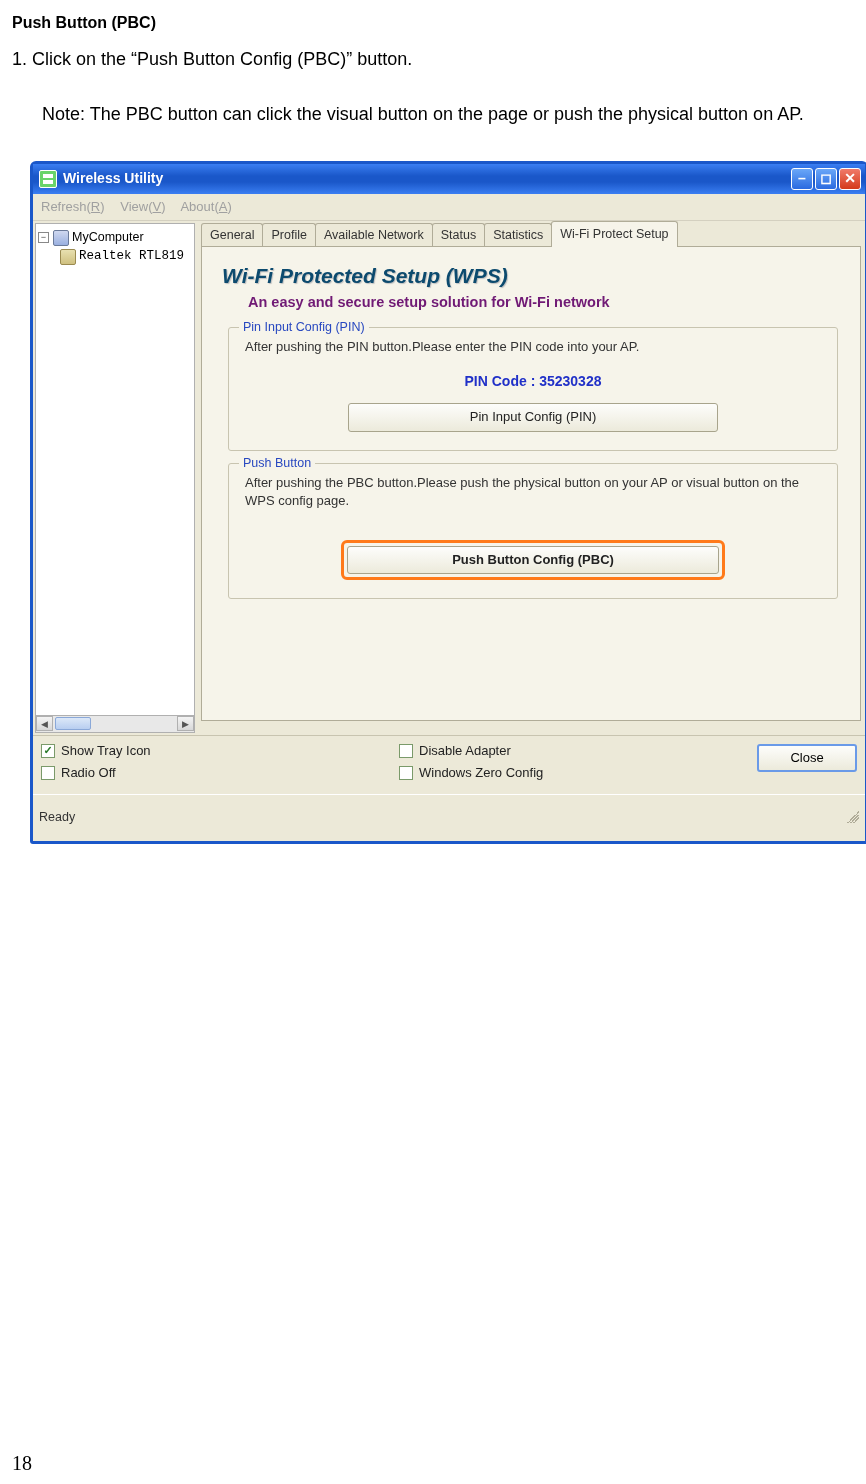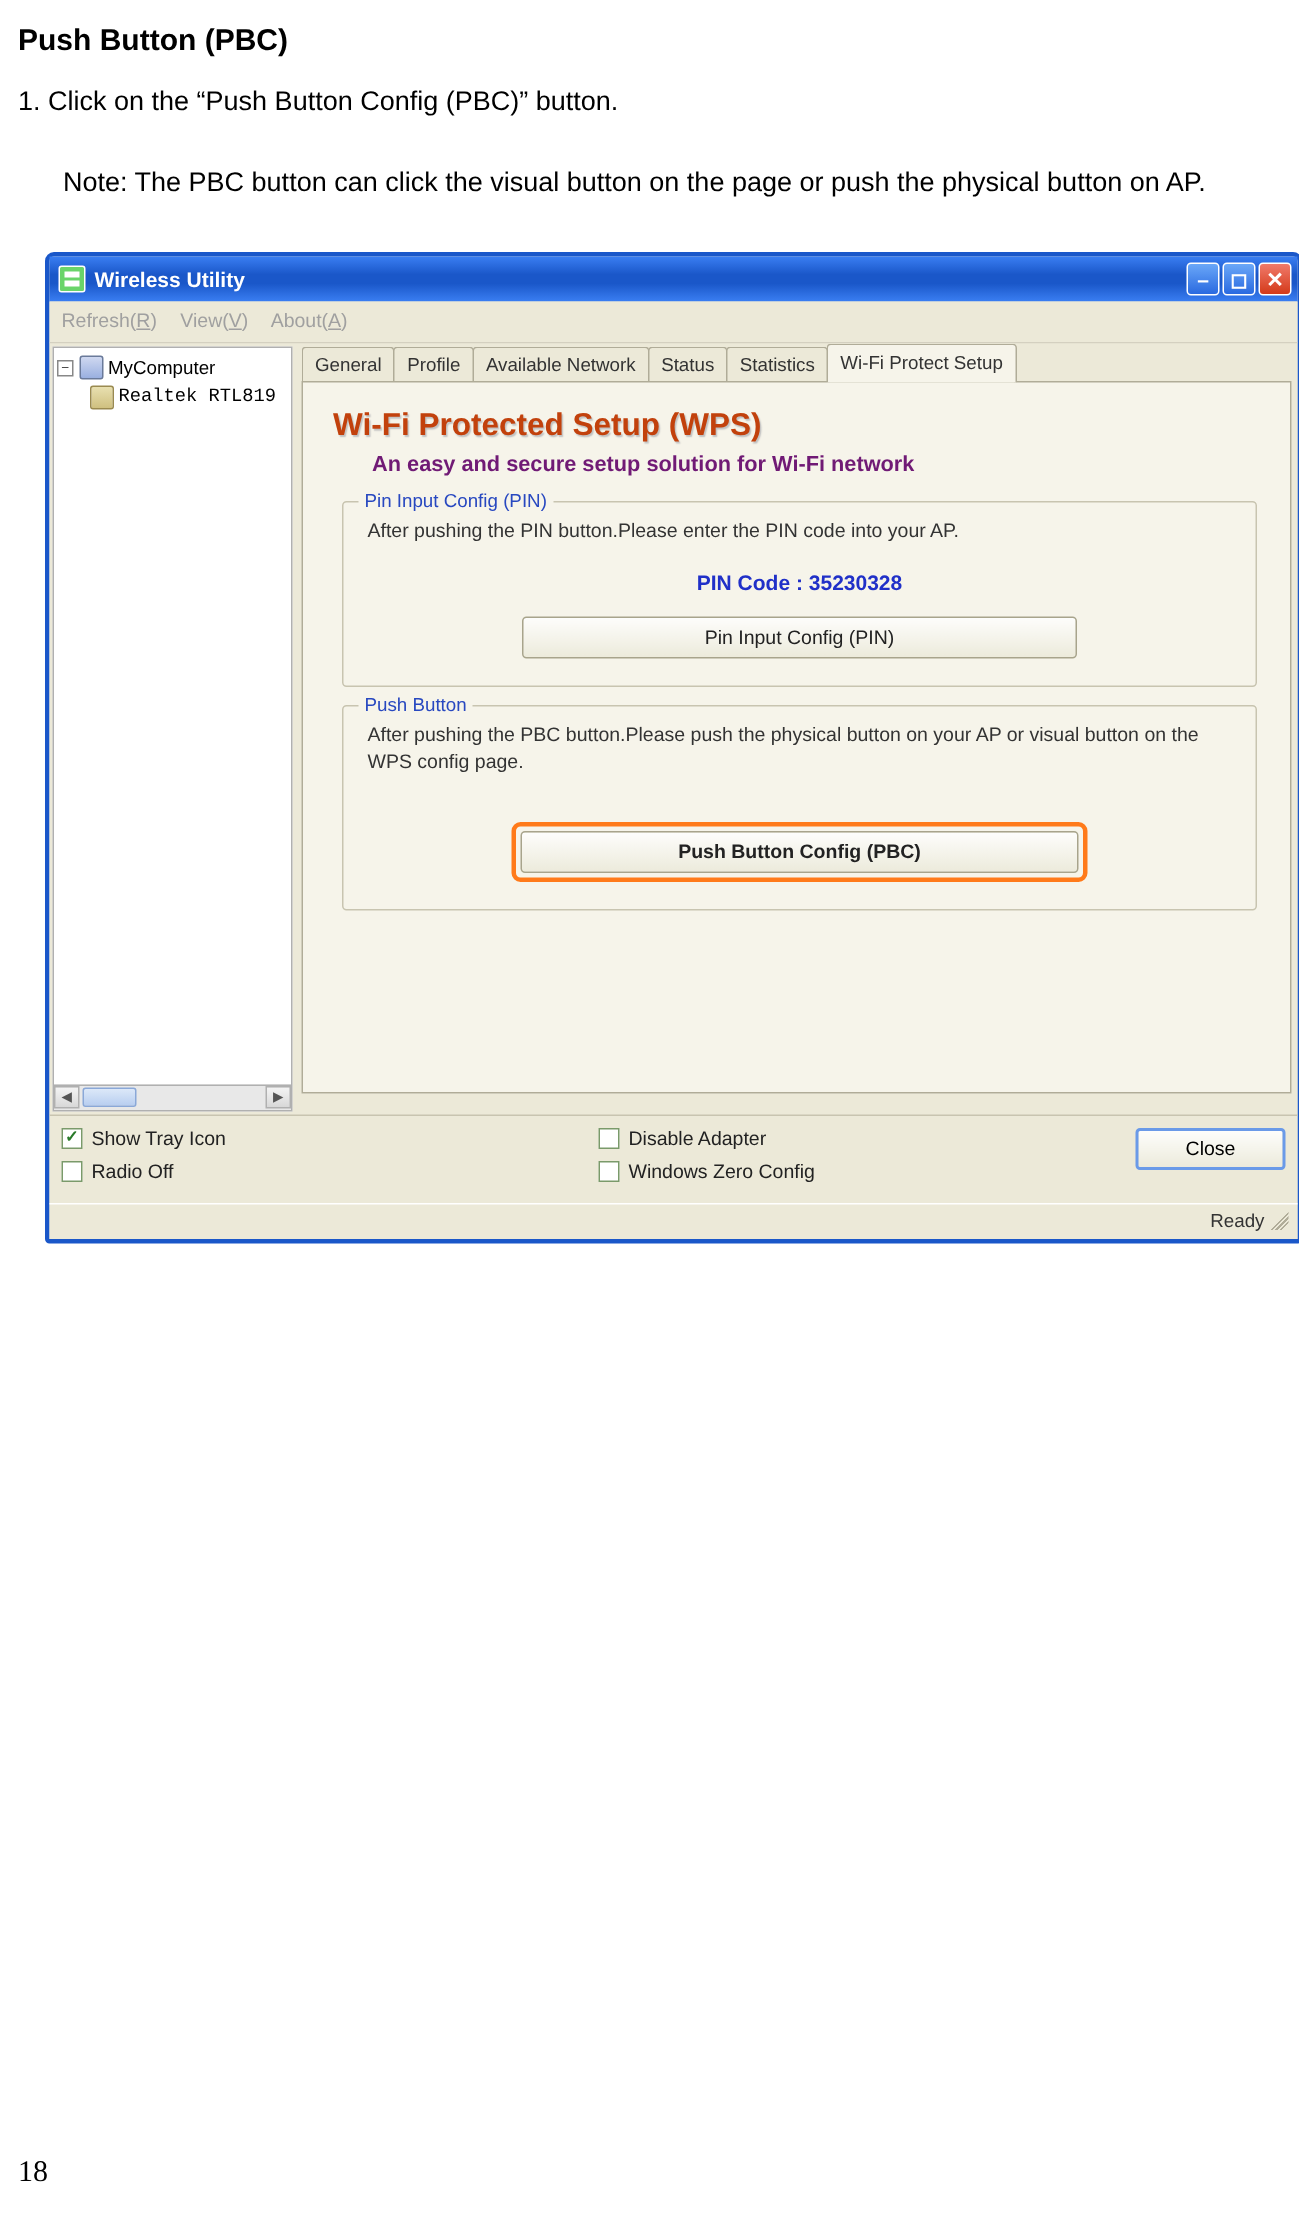--- a/index.html
+++ b/index.html
@@ -8,21 +8,21 @@
     background: #fff;
     width: 866px;
     margin: 0 auto;
     padding: 8px 12px 40px 12px;
     color: #000;
     font-size: 18px;
     line-height: 1.9;
   }
   .doc-heading {
     font-weight: bold;
-    font-size: 20px;
+    font-size: 16px;
     margin-bottom: 4px;
   }
   .doc-step {
     margin-bottom: 20px;
   }
   .doc-note {
     margin-left: 30px;
     margin-bottom: 30px;
   }
   .page-number {
@@ -181,23 +181,24 @@
     border: 1px solid #b0ac98;
     background: #f6f4ea;
     padding: 10px 16px 20px 16px;
     min-height: 475px;
     position: relative;
     top: -1px;
   }
 
   .wps-title {
     font-family: Tahoma, sans-serif;
+    font-style: italic;
     font-weight: bold;
     font-size: 21px;
-    color: #c2410c;
+    color: #0c4a6e;
     text-shadow: 1px 1px 1px #c0c0c0;
     margin: 4px 0 2px 4px;
   }
   .wps-sub {
     font-weight: bold;
     font-size: 14.5px;
     color: #701a75;
     margin: 2px 0 14px 30px;
   }
 
@@ -281,25 +282,25 @@
     background: linear-gradient(#fdfdfb,#eceadb);
     border: 2px solid #6a9ae8;
     border-radius: 3px;
     font-size: 13px;
     margin-top: 2px;
   }
 
   .statusbar {
     background: #ece9d8;
     border-top: 1px solid #fff;
-    padding: 3px 6px;
+    padding: 14px 6px;
     font-size: 12.5px;
     color: #333;
     display:flex;
-    justify-content:flex-end;
+    justify-content:space-between;
   }
   .status-grip {
     width: 16px; height: 14px;
     background:
       linear-gradient(135deg, transparent 60%, #b0ac98 60%, #b0ac98 65%, transparent 65%),
       linear-gradient(135deg, transparent 70%, #b0ac98 70%, #b0ac98 75%, transparent 75%),
       linear-gradient(135deg, transparent 80%, #b0ac98 80%, #b0ac98 85%, transparent 85%);
   }
 </style>
 </head>

